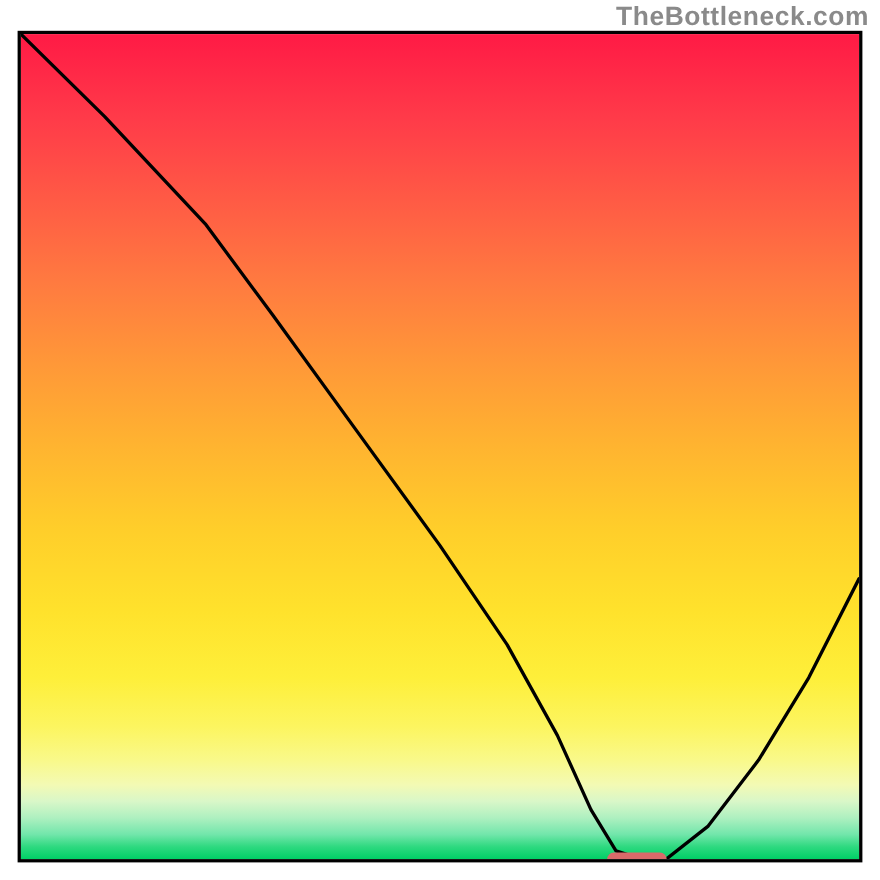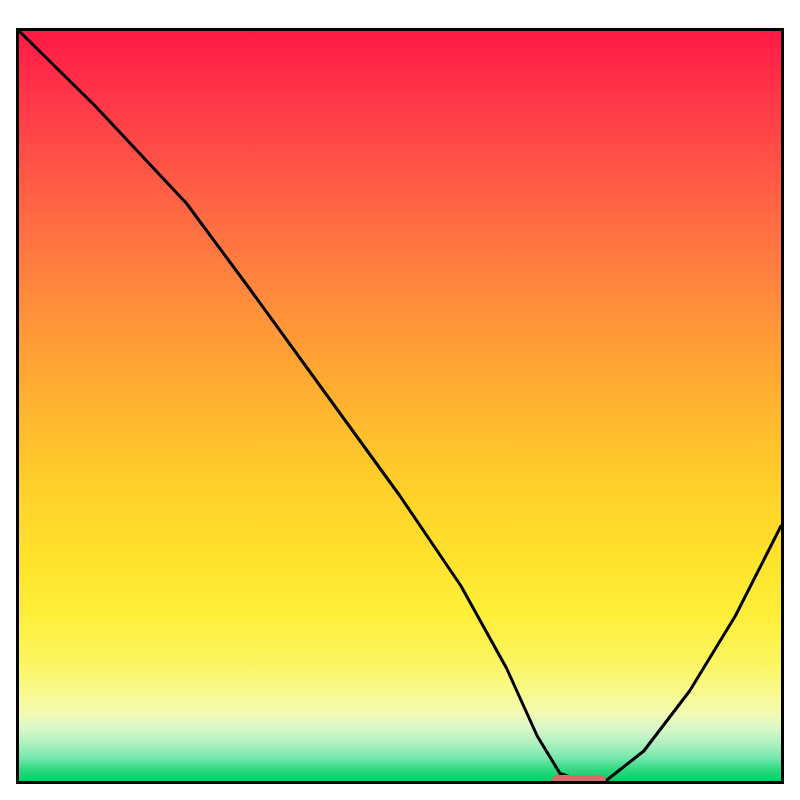--- a/index.html
+++ b/index.html
@@ -73,20 +73,21 @@
     border-radius: 6px;
     background: #d86a6a;
     bottom: -6px;
     z-index: 7;
   }
 </style>
 </head>
 <body>
 
 <div class="container">
+  <div class="watermark">TheBottleneck.com</div>
 
   <div class="plot-frame">
     <div class="gradient-fill"></div>
 
     <svg class="curve-svg" viewBox="0 0 762 750" preserveAspectRatio="none">
       <path d="M0.0 0.0 L76.2 75.0 L167.6 172.5 L228.6 255.0 L304.8 360.0 L381.0 465.0 L442.0 555.0 L487.7 637.5 L518.2 705.0 L541.0 742.5 L563.9 750.0 L586.7 750.0 L624.8 720.0 L670.6 660.0 L716.3 585.0 L762.0 495.0" fill="none" stroke="#000000" stroke-width="3" stroke-linejoin="round" stroke-linecap="round"></path>
     </svg>
 
     <div class="min-marker" style="left: 533.4px; width: 53.34px; background: rgb(216, 106, 106);"></div>
   </div>

